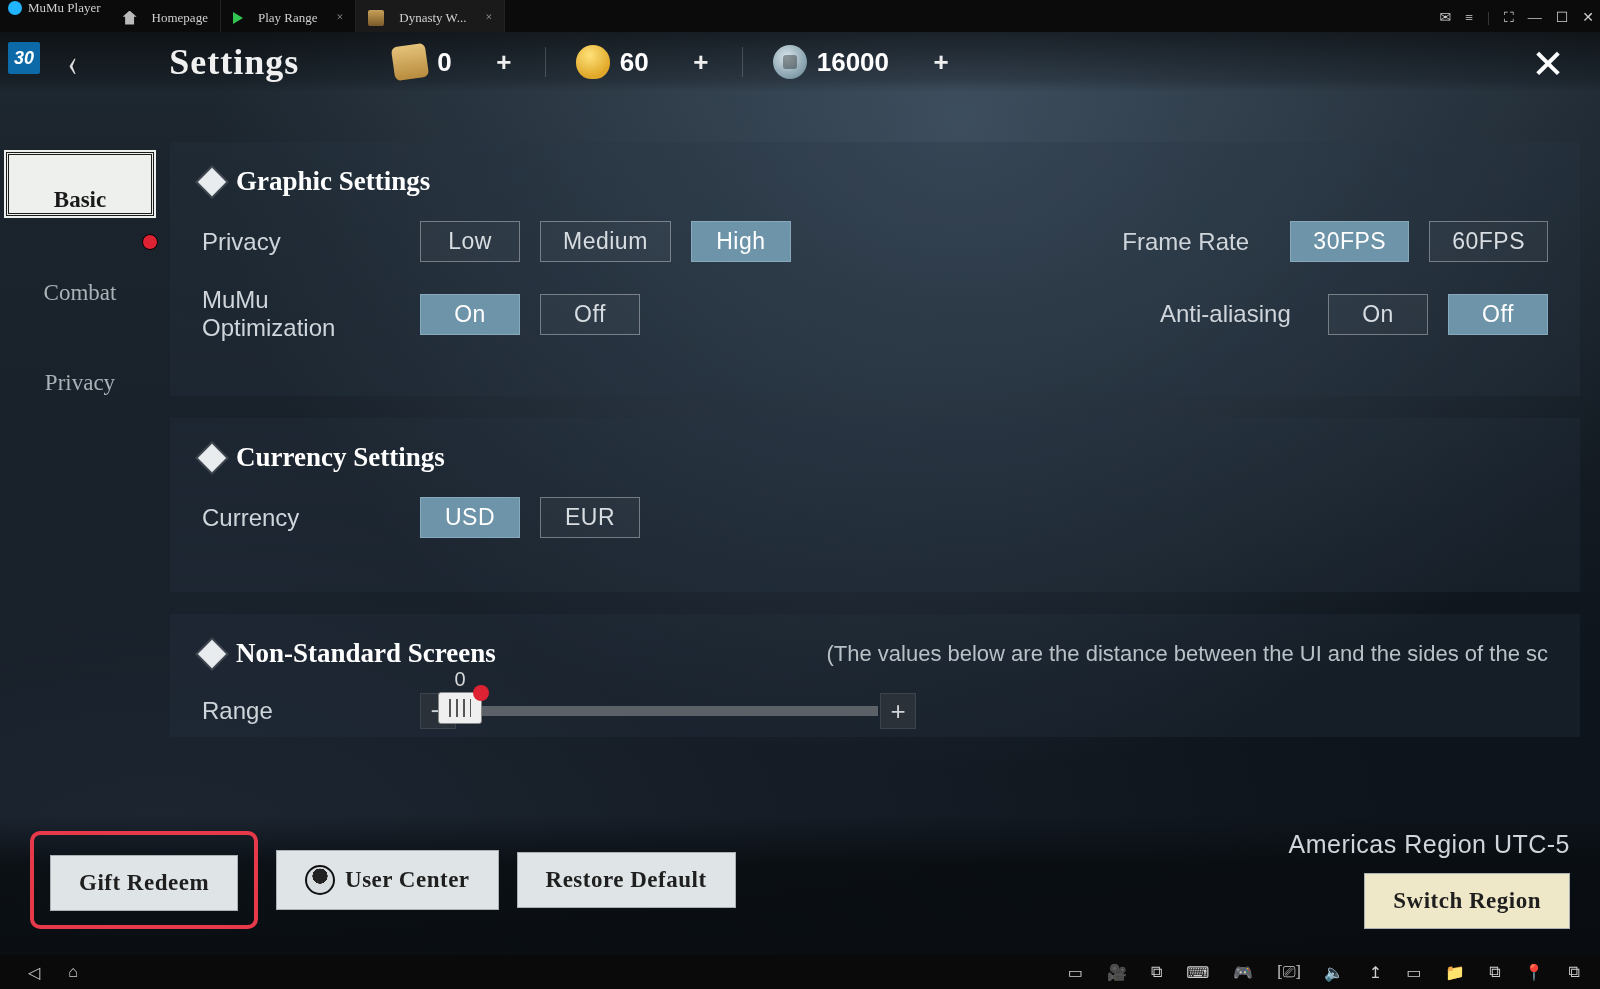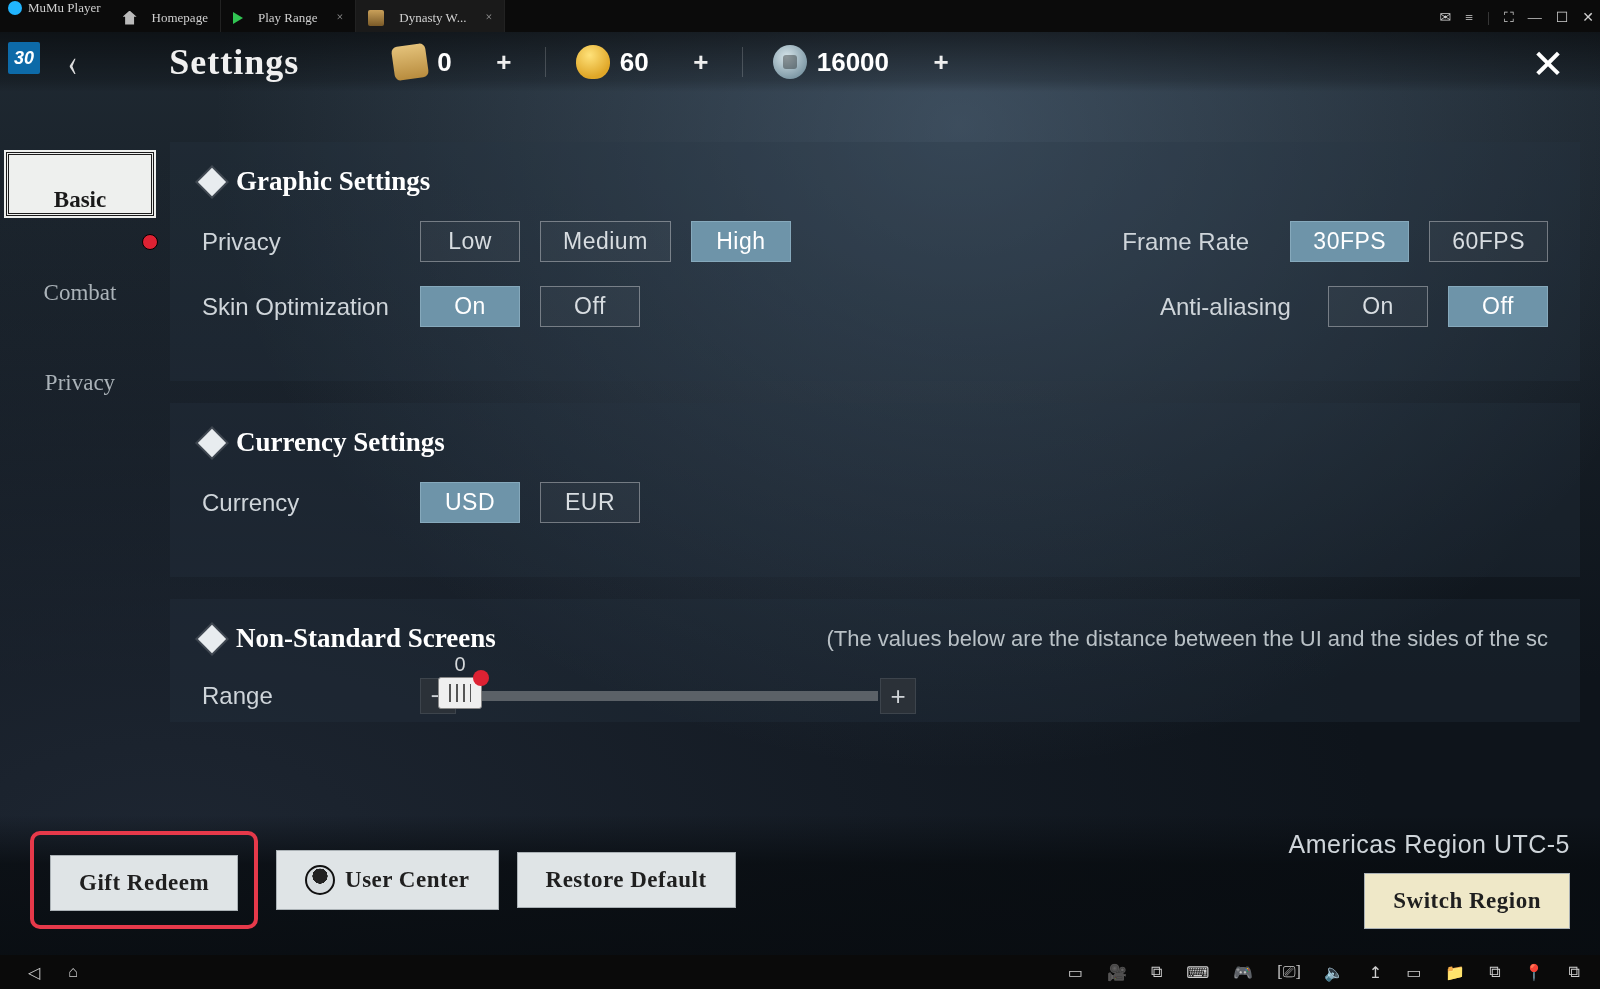--- a/index.html
+++ b/index.html
@@ -265,21 +265,21 @@
         </div>
         <div class="row-right">
           <span class="label2">Frame Rate</span>
           <div class="opts">
             <div class="opt sel">30FPS</div>
             <div class="opt">60FPS</div>
           </div>
         </div>
       </div>
       <div class="row">
-        <span class="label">Skin Optimization</span>
+        <span class="label">MuMu Optimization</span>
         <div class="opts">
           <div class="opt sel">On</div>
           <div class="opt">Off</div>
         </div>
         <div class="row-right">
           <span class="label2">Anti-aliasing</span>
           <div class="opts">
             <div class="opt">On</div>
             <div class="opt sel">Off</div>
           </div>

